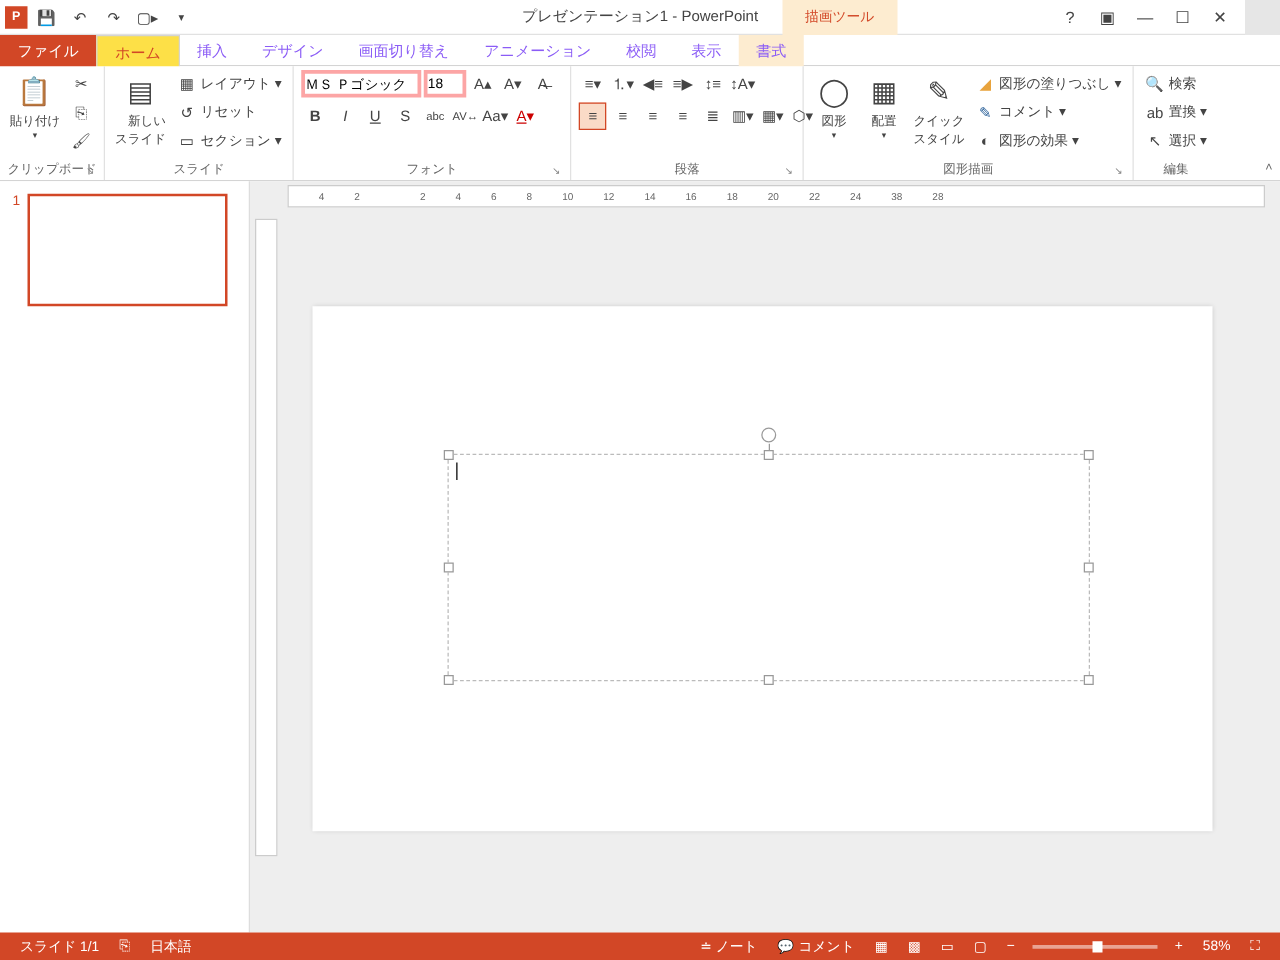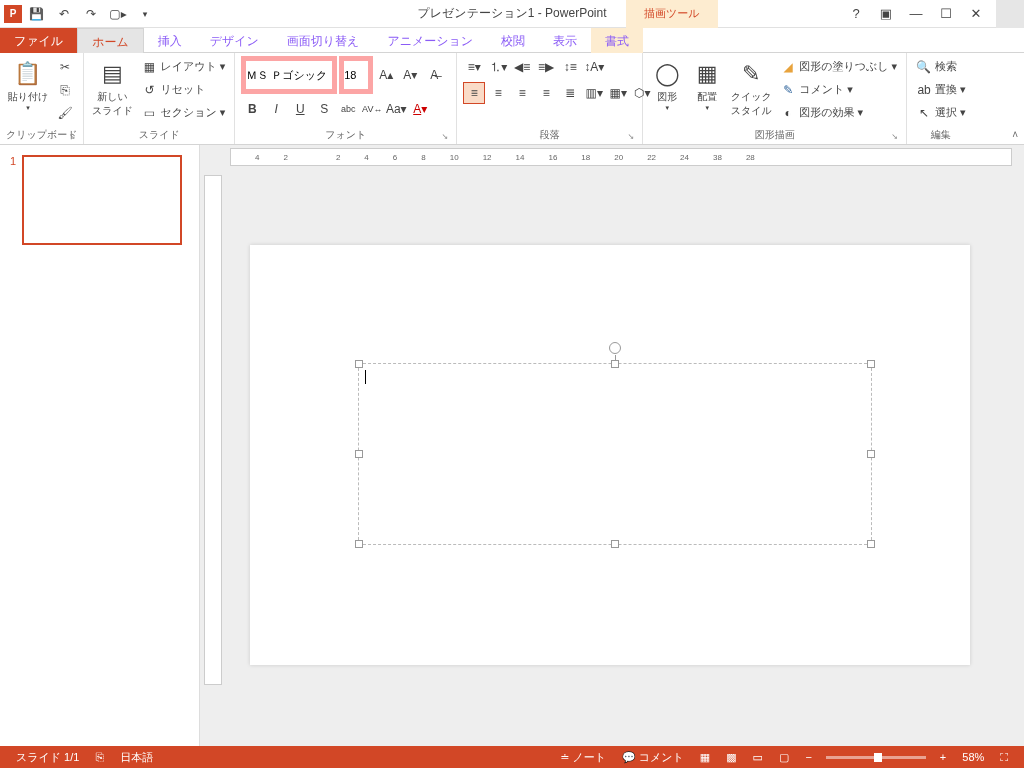--- a/index.html
+++ b/index.html
@@ -9,34 +9,34 @@
 .app-icon { width:18px; height:18px; background:#d24726; color:#fff; font-size:10px; font-weight:bold; display:flex; align-items:center; justify-content:center; }
 .qat-btn { width:24px; height:22px; display:flex; align-items:center; justify-content:center; font-size:12px; color:#444; cursor:pointer; }
 .title-center { position:absolute; left:50%; transform:translateX(-50%); font-size:12px; color:#444; }
 .context-tab-hdr { position:absolute; left:626px; top:0; height:28px; background:#fdecd0; color:#d24726; font-size:11px; padding:6px 18px 0; }
 .title-right { position:absolute; right:0; display:flex; align-items:center; gap:2px; }
 .sys-btn { width:28px; height:22px; display:flex; align-items:center; justify-content:center; font-size:13px; color:#444; cursor:pointer; }
 .avatar { width:28px; height:28px; background:#e6e6e6; margin-left:4px; }
 .tabs { height:25px; background:#fff; display:flex; align-items:flex-start; padding-left:0; border-bottom:1px solid #d4d4d4; }
 .tab { padding:5px 14px; font-size:12px; color:#8b5cf6; cursor:pointer; }
 .tab-file { background:#d24726; color:#fff; }
-.tab-active { border:1px solid #d4d4d4; border-bottom:1px solid #fff; color:#d24726; margin-bottom:-1px; background:#e5e5e5; }
+.tab-active { border:1px solid #d4d4d4; border-bottom:1px solid #fff; color:#d24726; margin-bottom:-1px; background:#fde047; }
 .tab-ctx { background:#fdecd0; }
 .ribbon { height:92px; background:#fff; display:flex; border-bottom:1px solid #d4d4d4; position:relative; }
 .group { border-right:1px solid #e1e1e1; padding:3px 6px 0; display:flex; flex-direction:column; height:100%; }
 .group-body { flex:1; display:flex; align-items:flex-start; gap:4px; }
 .group-label { font-size:10px; color:#666; text-align:center; padding-bottom:2px; position:relative; }
 .launcher { position:absolute; right:2px; bottom:3px; font-size:8px; color:#888; cursor:pointer; }
 .bigbtn { display:flex; flex-direction:column; align-items:center; width:44px; padding-top:2px; cursor:pointer; font-size:10px; color:#444; }
 .bigbtn .ico { font-size:22px; height:32px; display:flex; align-items:center; }
 .vgroup { display:flex; flex-direction:column; gap:2px; }
 .smallbtn { display:flex; align-items:center; gap:3px; font-size:11px; color:#444; cursor:pointer; height:21px; padding:0 3px; }
 .smallbtn .ic { font-size:12px; width:16px; text-align:center; }
 .font-row { display:flex; gap:2px; align-items:center; }
-.font-sel { height:38px; font-size:11px; border:5px solid #fca5a5; }
+.font-sel { height:22px; font-size:11px; border:3px solid #fca5a5; }
 .fmt-btn { width:22px; height:22px; display:flex; align-items:center; justify-content:center; font-size:12px; color:#444; cursor:pointer; }
 .fmt-btn.active { background:#fadbc7; border:1px solid #d24726; }
 .collapse { position:absolute; right:6px; bottom:4px; font-size:10px; color:#666; cursor:pointer; }
 .workspace { position:absolute; top:145px; bottom:22px; left:0; right:0; display:flex; }
 .thumb-pane { width:200px; background:#fff; border-right:1px solid #ddd; padding:10px; }
 .thumb-item { display:flex; gap:6px; }
 .thumb-num { font-size:11px; color:#d24726; }
 .thumb { width:160px; height:90px; border:2px solid #d24726; background:#fff; }
 .edit-pane { flex:1; background:#eee; position:relative; overflow:hidden; }
 .ruler-h { position:absolute; top:3px; left:30px; right:12px; height:18px; background:#fff; border:1px solid #ccc; font-size:8px; color:#666; display:flex; align-items:center; padding-left:12px; }
@@ -112,21 +112,21 @@
           </div>
       </div>
     </div>
     <div class="group-label"><span>クリップボード</span><span class="launcher">↘</span></div>
   </div>
 
   <div class="group">
     <div class="group-body">
       <div class="bigbtn">
           <div class="ico">▤</div>
-          <span style="white-space:pre;text-align:center;">新しい
+          <span style="white-space:pre;text-align:right;">新しい
 スライド</span>
         </div>
       <div class="vgroup">
         <div class="smallbtn"><span class="ic">▦</span><span>レイアウト</span> ▾</div>
         <div class="smallbtn">
             <span class="ic">↺</span>
             <span>リセット</span>
           </div>
         <div class="smallbtn"><span class="ic">▭</span><span>セクション</span> ▾</div>
       </div>

